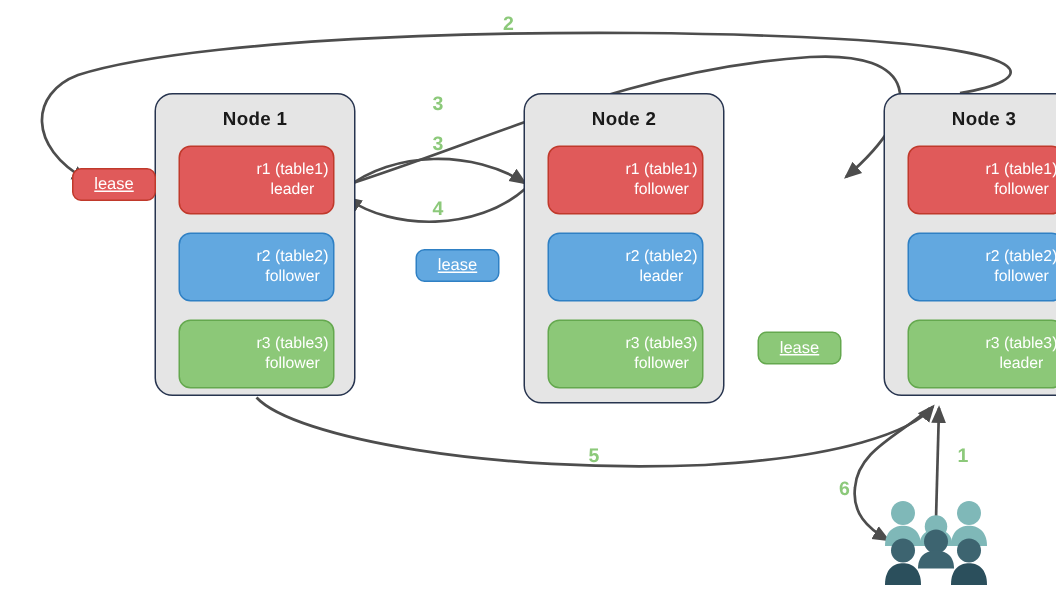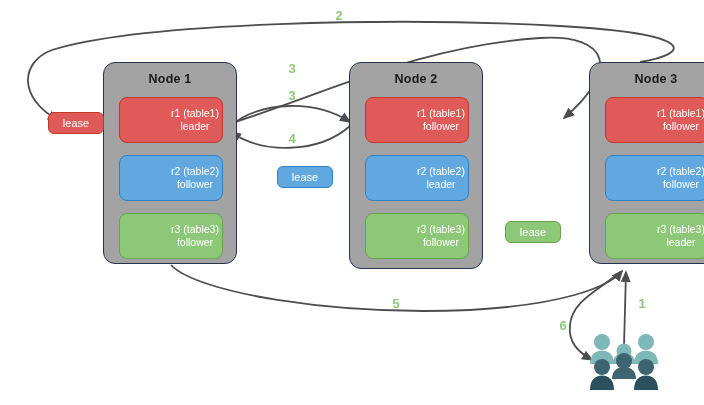--- a/index.html
+++ b/index.html
@@ -19,21 +19,21 @@
     position: absolute;
     left: 0;
     top: 0;
     width: 704px;
     height: 405px;
   }
   .node-box {
     position: absolute;
     border: 1.6px solid #27344f;
     border-radius: 12px;
-    background: #a3a3a3;
+    background: #e5e5e5;
     box-sizing: border-box;
     text-decoration: underline;
   }
   .node-title {
     position: absolute;
     left: 0;
     right: 0;
     top: 9px;
     text-align: center;
     font-size: 12.5px;
@@ -76,20 +76,21 @@
     position: absolute;
     width: 56px;
     height: 22px;
     border-radius: 6px;
     box-sizing: border-box;
     display: flex;
     align-items: center;
     justify-content: center;
     color: #ffffff;
     font-size: 11px;
+    text-decoration: underline;
   }
   .lease-red { background: #e05a5a; border: 1.6px solid #c0392b; }
   .lease-blue { background: #62a8e0; border: 1.6px solid #2f80c4; }
   .lease-green { background: #8cc878; border: 1.6px solid #64a84e; }
   .step-label {
     position: absolute;
     color: #8cc97a;
     font-size: 13px;
     font-weight: bold;
     text-align: center;

